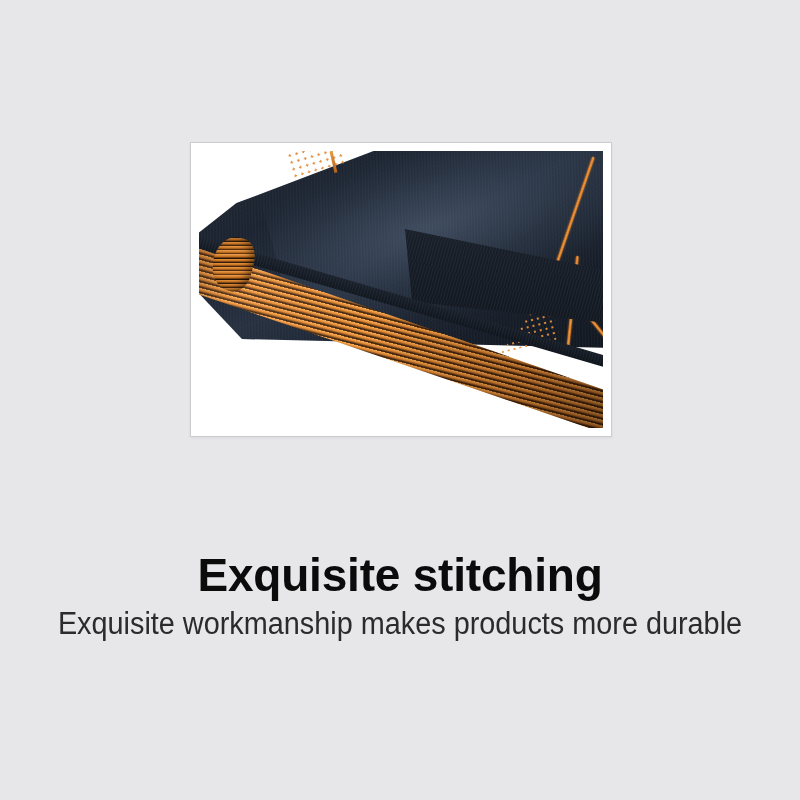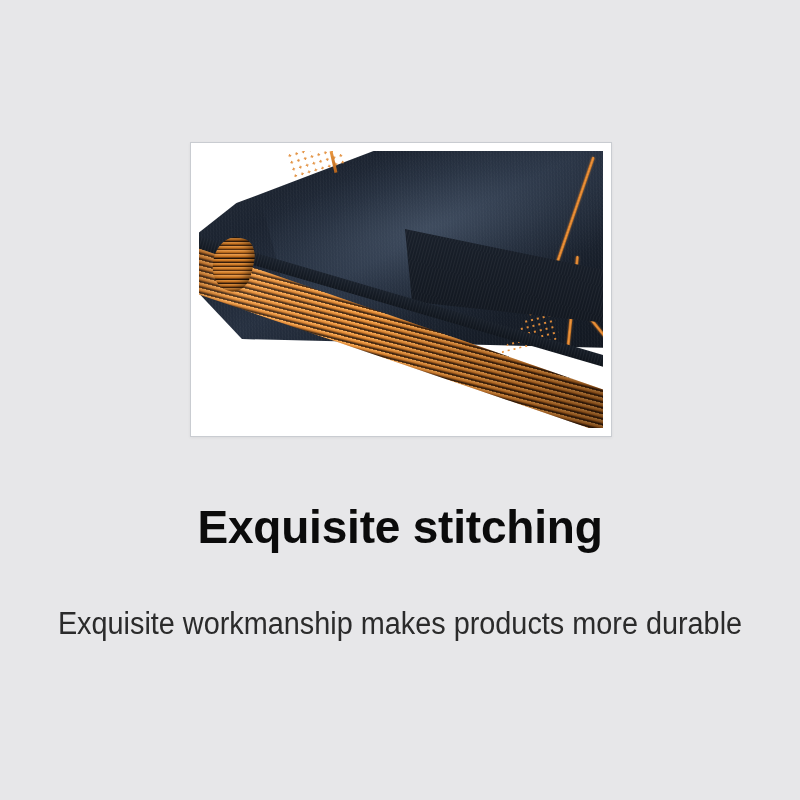--- a/index.html
+++ b/index.html
@@ -253,21 +253,21 @@
       );
     border-radius: 50% 38% 42% 52%;
     transform: rotate(12deg);
     box-shadow: inset -4px 0 8px rgba(0,0,0,0.45);
   }
 
   
   .title {
     position: absolute;
     left: 0;
-    top: 501px;
+    top: 549px;
     width: 800px;
     text-align: center;
     font-size: 46px;
     font-weight: 700;
     letter-spacing: -0.2px;
     color: #0b0b0b;
     font-family: "Liberation Sans", sans-serif;
     line-height: 1.15;
   }
 

